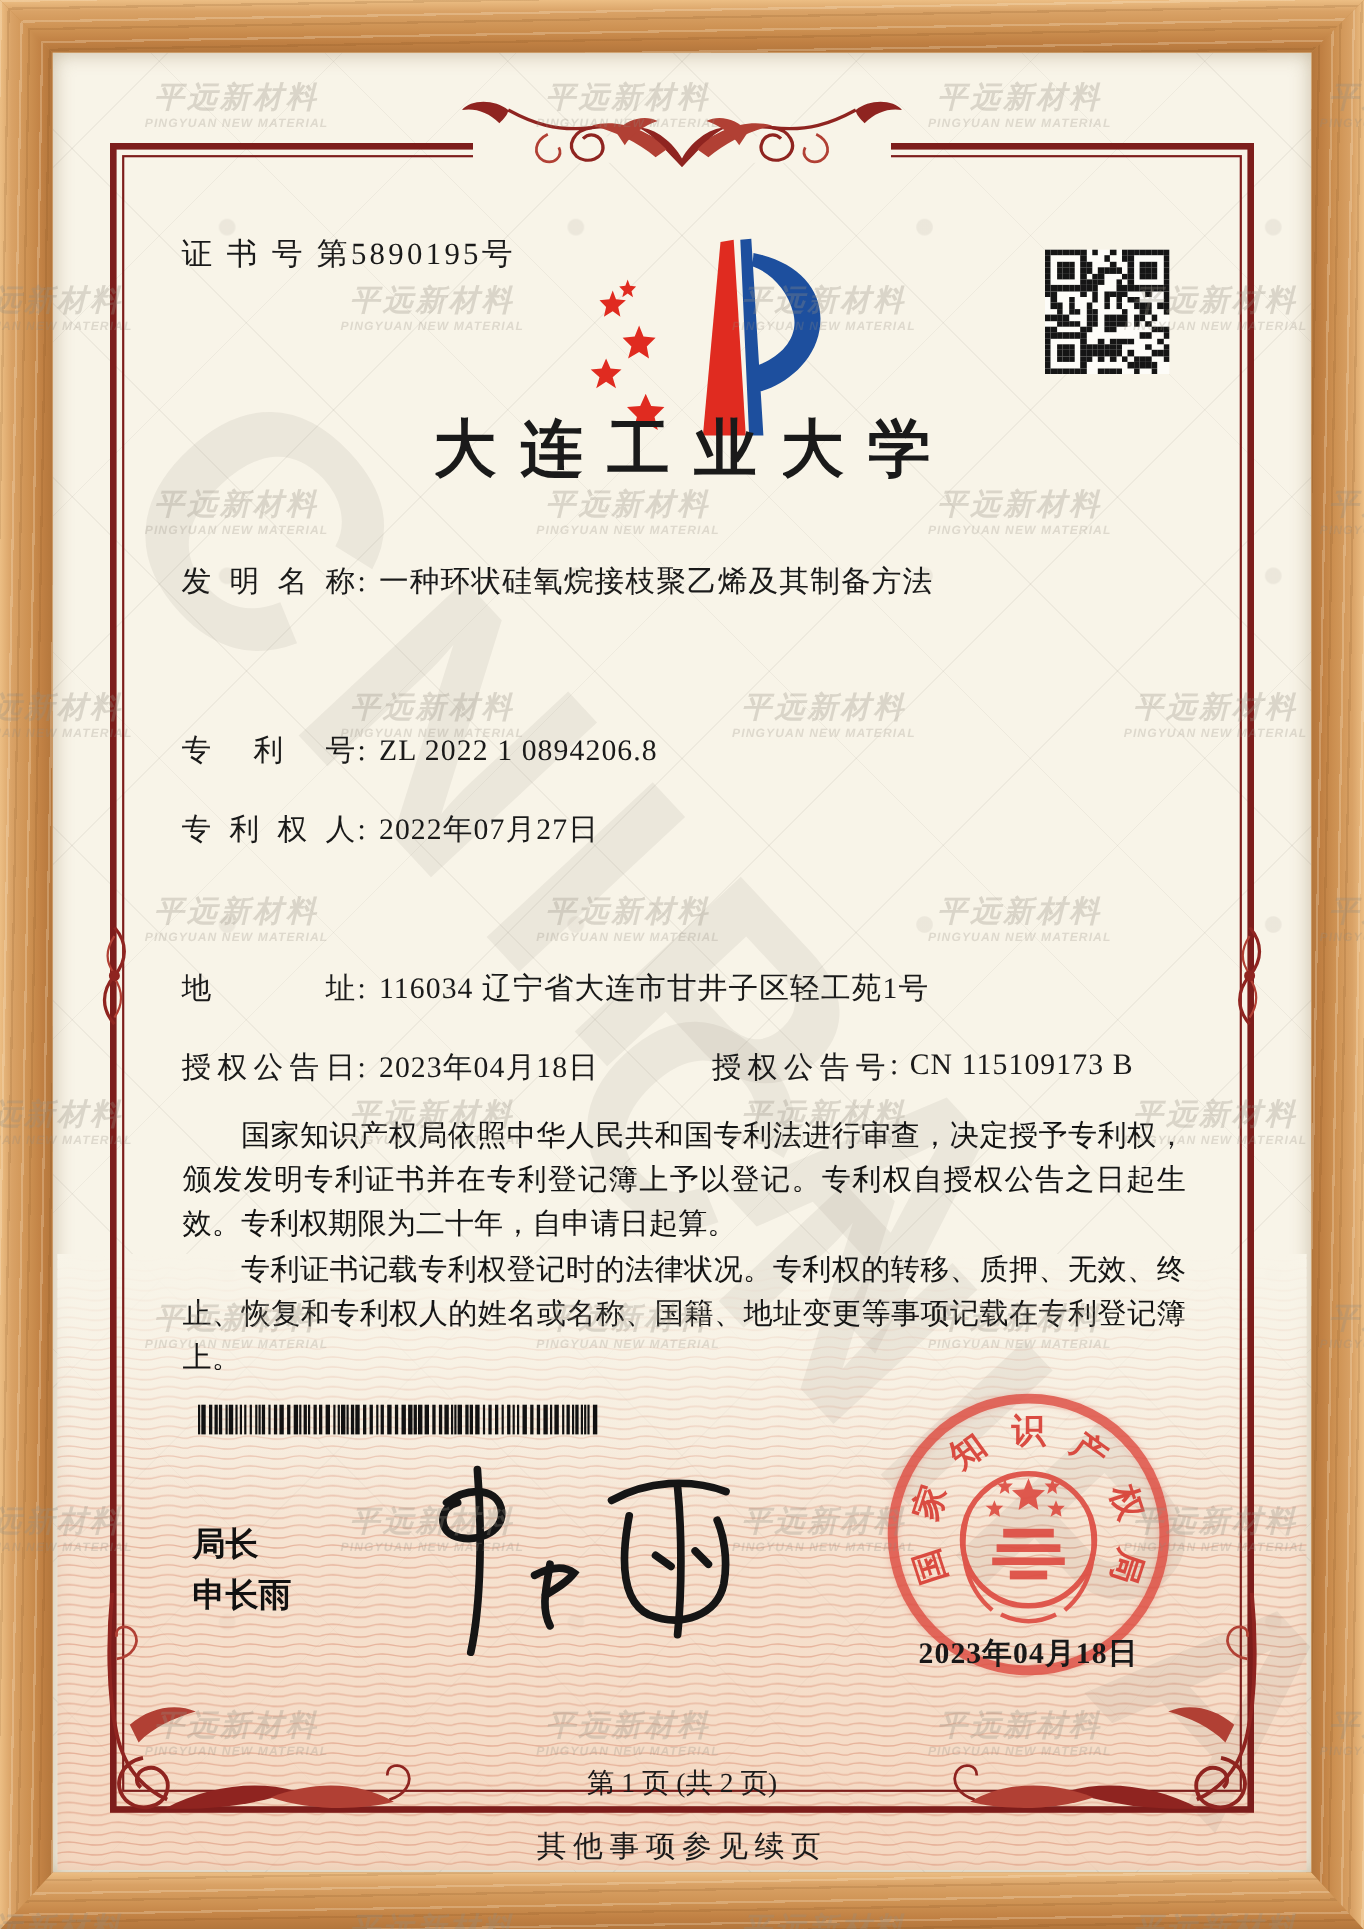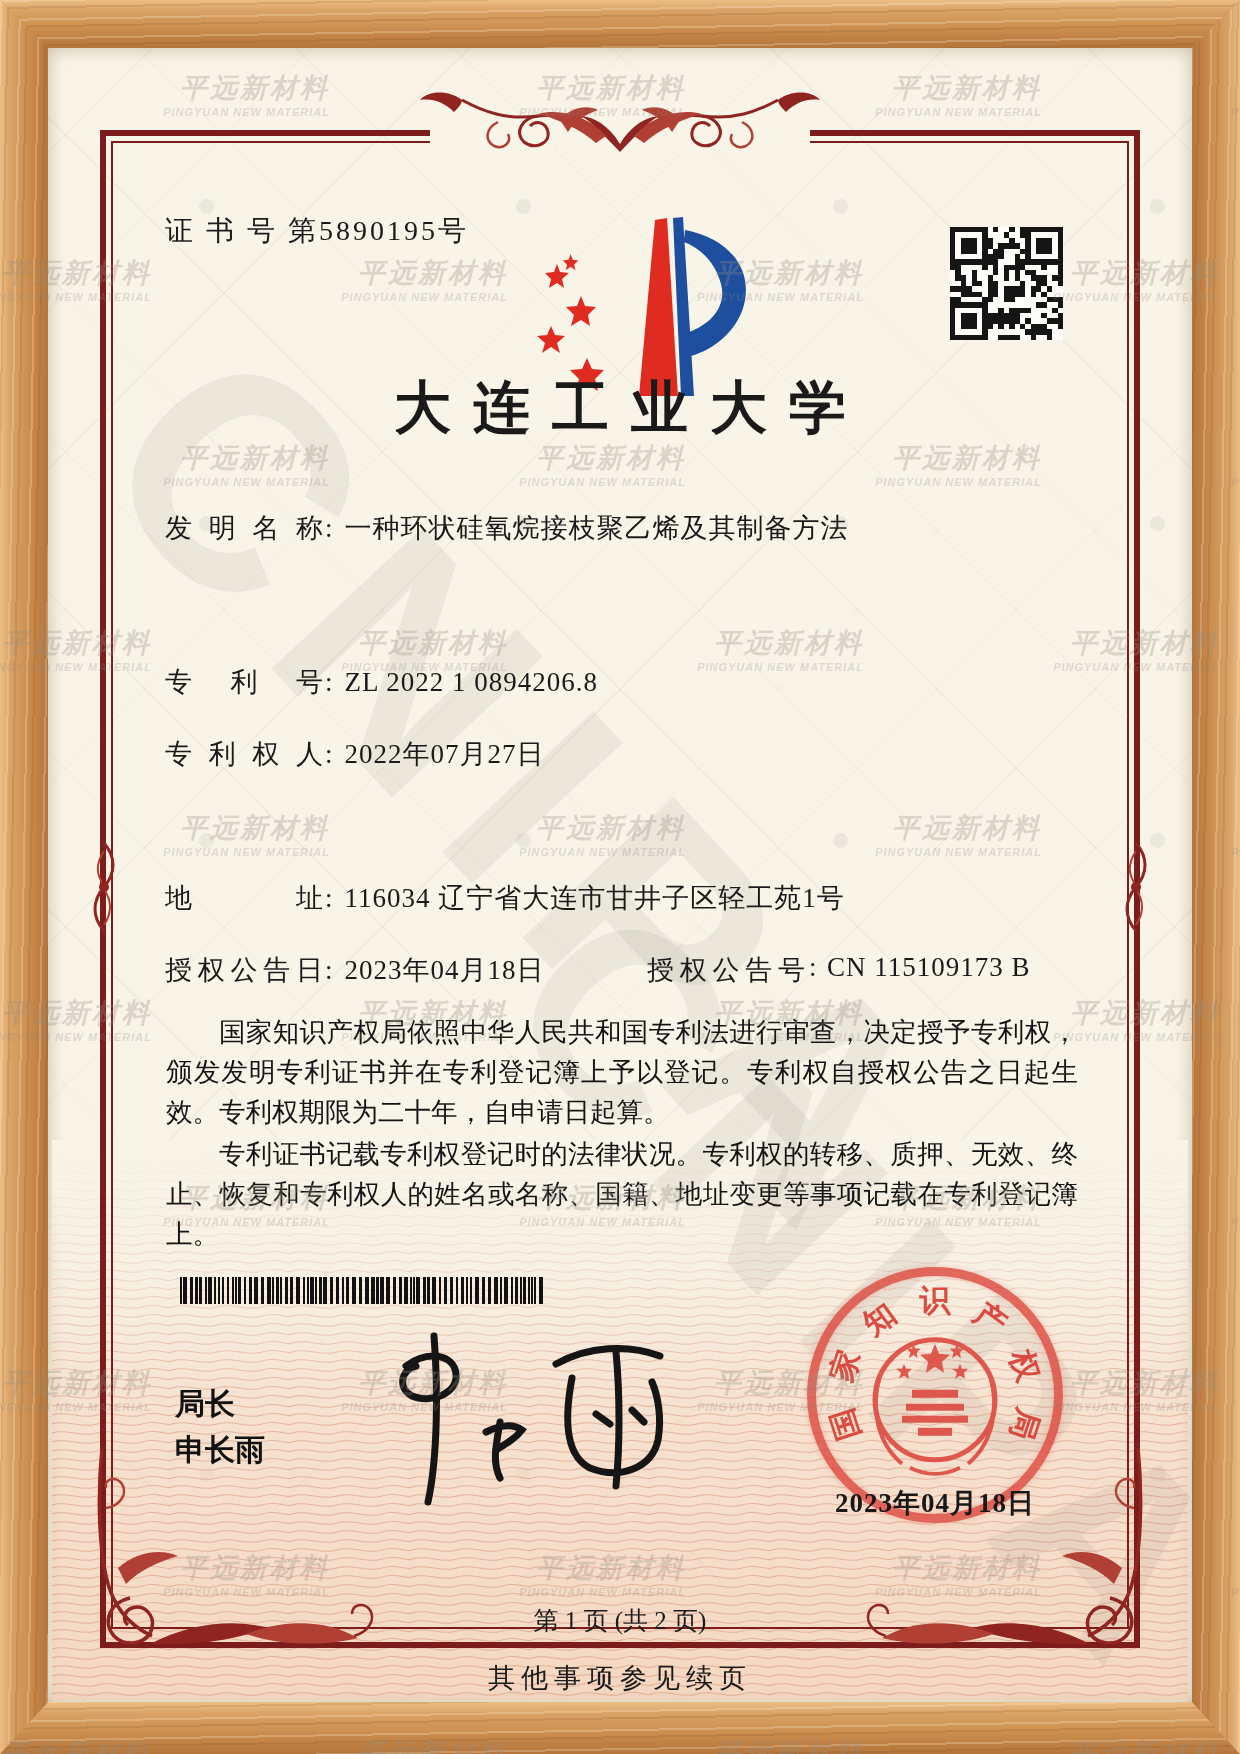--- a/index.html
+++ b/index.html
@@ -29,21 +29,21 @@
       repeating-linear-gradient(-45deg,rgba(110,102,90,.075) 0 1px,transparent 1px 112px),
       radial-gradient(circle 8px at 50% 50%,rgba(110,102,90,.09) 0 7px,transparent 8px);
     background-size:auto,auto,317px 317px;}
   
   .waves{position:absolute;left:4px;top:1092px;width:1136px;height:560px;overflow:hidden;}
   .waves svg{display:block;}
   .wave-fade{position:absolute;left:0;top:0;width:100%;height:45%;
     background:linear-gradient(180deg,#f8f4e8 0%,rgba(248,244,232,0) 100%);}
   
   .wm-layer{position:absolute;inset:0;z-index:6;pointer-events:none;}
-  .wm{position:absolute;width:230px;text-align:right;}
+  .wm{position:absolute;width:230px;text-align:center;}
   .wm .cn{font-family:"Liberation Sans",sans-serif;font-weight:bold;font-size:27px;
     letter-spacing:3px;color:rgba(148,141,129,.30);font-style:italic;}
   .wm .en{font-family:"Liberation Sans",sans-serif;font-weight:bold;font-size:11px;
     letter-spacing:1px;color:rgba(148,141,129,.26);font-style:italic;}
   .wm-diag{position:absolute;font-family:"Liberation Sans",sans-serif;font-weight:bold;
     color:rgba(125,118,106,.10);z-index:5;pointer-events:none;white-space:nowrap;}
   
   .rb-outer{position:absolute;left:52px;top:82px;width:1028px;height:1506px;
     border:6px solid #7d1d1b;z-index:7;}
   .rb-inner{position:absolute;left:63px;top:93px;width:1014px;height:1484px;

